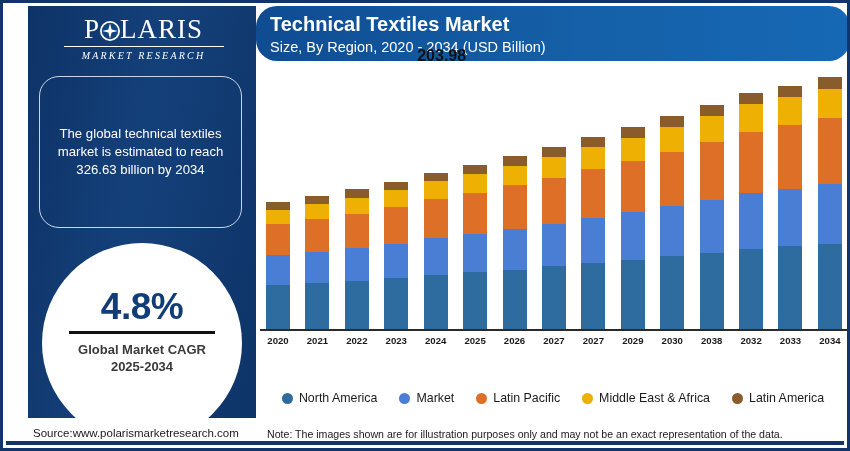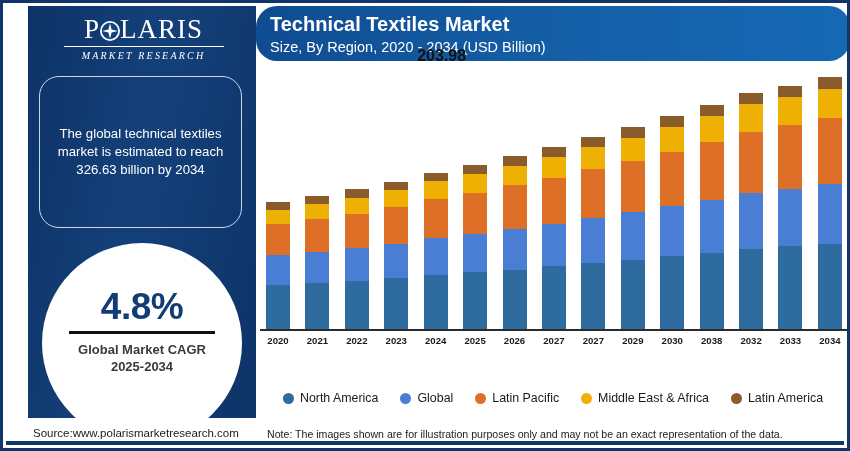--- a/index.html
+++ b/index.html
@@ -303,21 +303,21 @@
   <div class="data-label" style="left: 161.188px; top: -14px;">203.98</div>
     </div>
 
   <div class="legend" id="legend">
       <div class="legend-item">
         <span class="legend-dot" style="background: rgb(46, 107, 158);"></span>
         <span class="legend-text">North America</span>
       </div>
       <div class="legend-item">
         <span class="legend-dot" style="background: rgb(74, 125, 212);"></span>
-        <span class="legend-text">Global</span>
+        <span class="legend-text">Market</span>
       </div>
       <div class="legend-item">
         <span class="legend-dot" style="background: rgb(221, 112, 38);"></span>
         <span class="legend-text">Latin Pacific</span>
       </div>
       <div class="legend-item">
         <span class="legend-dot" style="background: rgb(237, 176, 3);"></span>
         <span class="legend-text">Middle East &amp; Africa</span>
       </div>
       <div class="legend-item">

